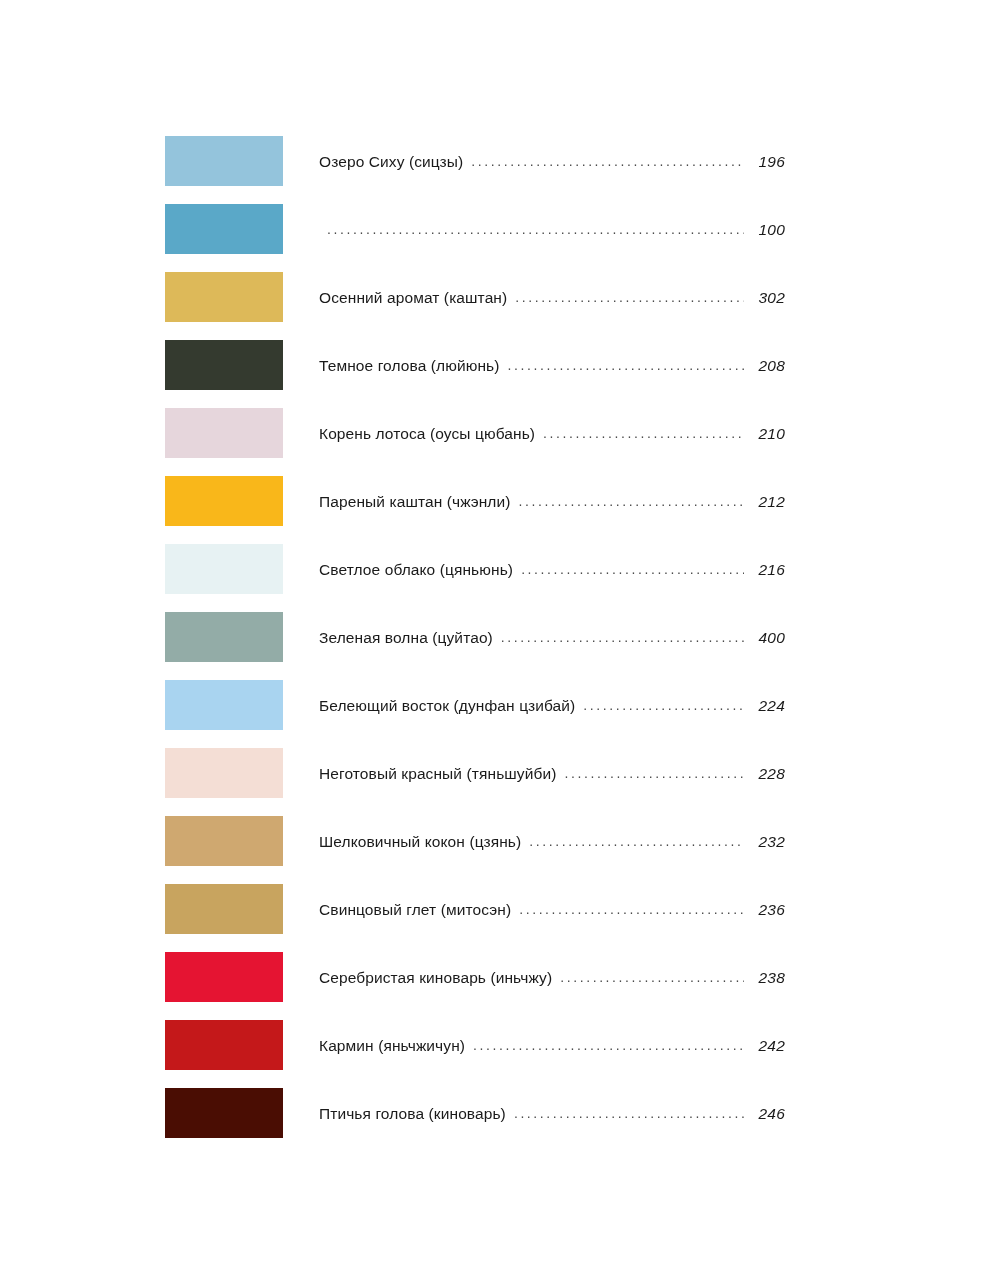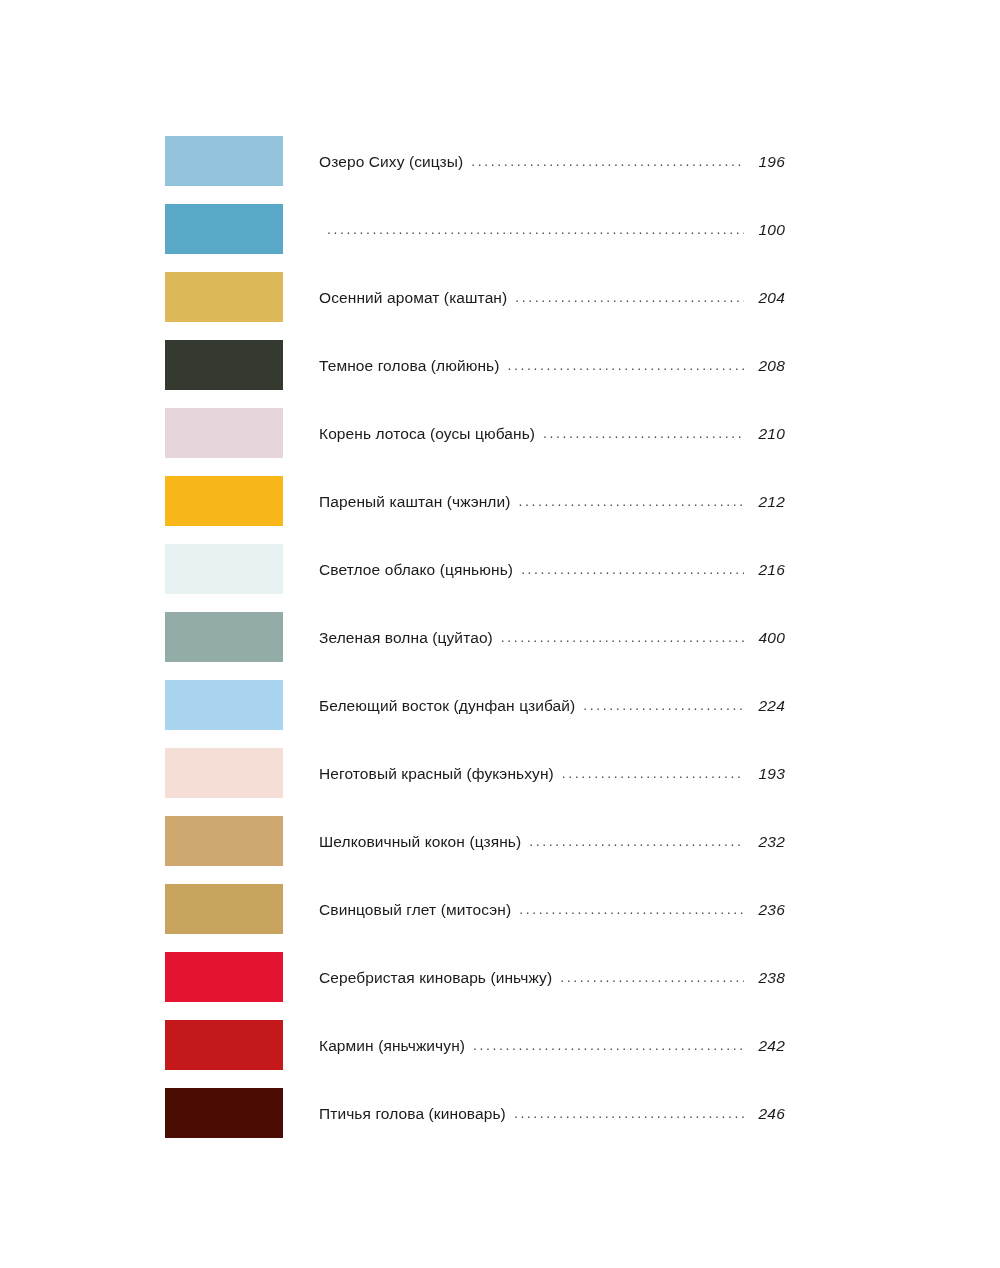--- a/index.html
+++ b/index.html
@@ -102,21 +102,21 @@
         <div class="entry">
           <span class="leader">.........................................................................................</span>
           <span class="page-num">100</span>
         </div>
       </div>
       <div class="toc-row">
         <span class="swatch" style="background-color: rgb(221, 185, 89);"></span>
         <div class="entry">
           <span class="entry-name">Осенний аромат (каштан)</span>
           <span class="leader">.........................................................................................</span>
-          <span class="page-num">204</span>
+          <span class="page-num">302</span>
         </div>
       </div>
       <div class="toc-row">
         <span class="swatch" style="background-color: rgb(52, 58, 47);"></span>
         <div class="entry">
           <span class="entry-name">Темное голова (люйюнь)</span>
           <span class="leader">.........................................................................................</span>
           <span class="page-num">208</span>
         </div>
       </div>
@@ -156,23 +156,23 @@
         <span class="swatch" style="background-color: rgb(169, 212, 240);"></span>
         <div class="entry">
           <span class="entry-name">Белеющий восток (дунфан цзибай)</span>
           <span class="leader">.........................................................................................</span>
           <span class="page-num">224</span>
         </div>
       </div>
       <div class="toc-row">
         <span class="swatch" style="background-color: rgb(244, 222, 213);"></span>
         <div class="entry">
-          <span class="entry-name">Неготовый красный (фукэньхун)</span>
-          <span class="leader">.........................................................................................</span>
-          <span class="page-num">193</span>
+          <span class="entry-name">Неготовый красный (тяньшуйби)</span>
+          <span class="leader">.........................................................................................</span>
+          <span class="page-num">228</span>
         </div>
       </div>
       <div class="toc-row">
         <span class="swatch" style="background-color: rgb(207, 168, 112);"></span>
         <div class="entry">
           <span class="entry-name">Шелковичный кокон (цзянь)</span>
           <span class="leader">.........................................................................................</span>
           <span class="page-num">232</span>
         </div>
       </div>

